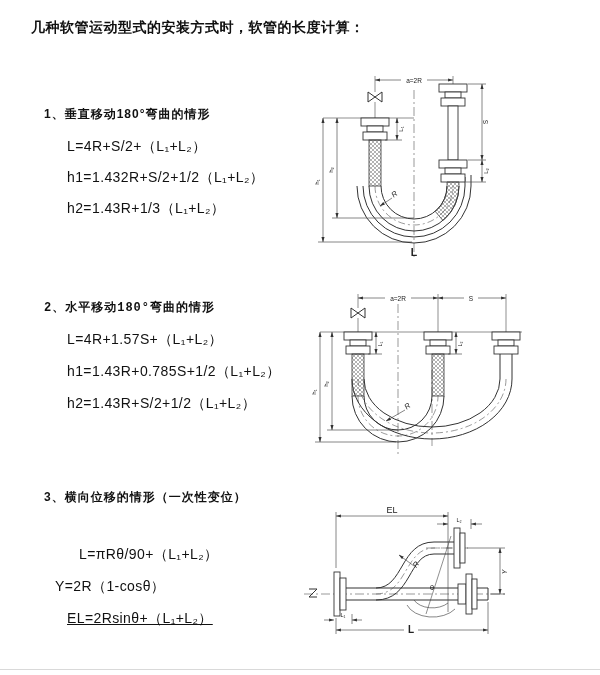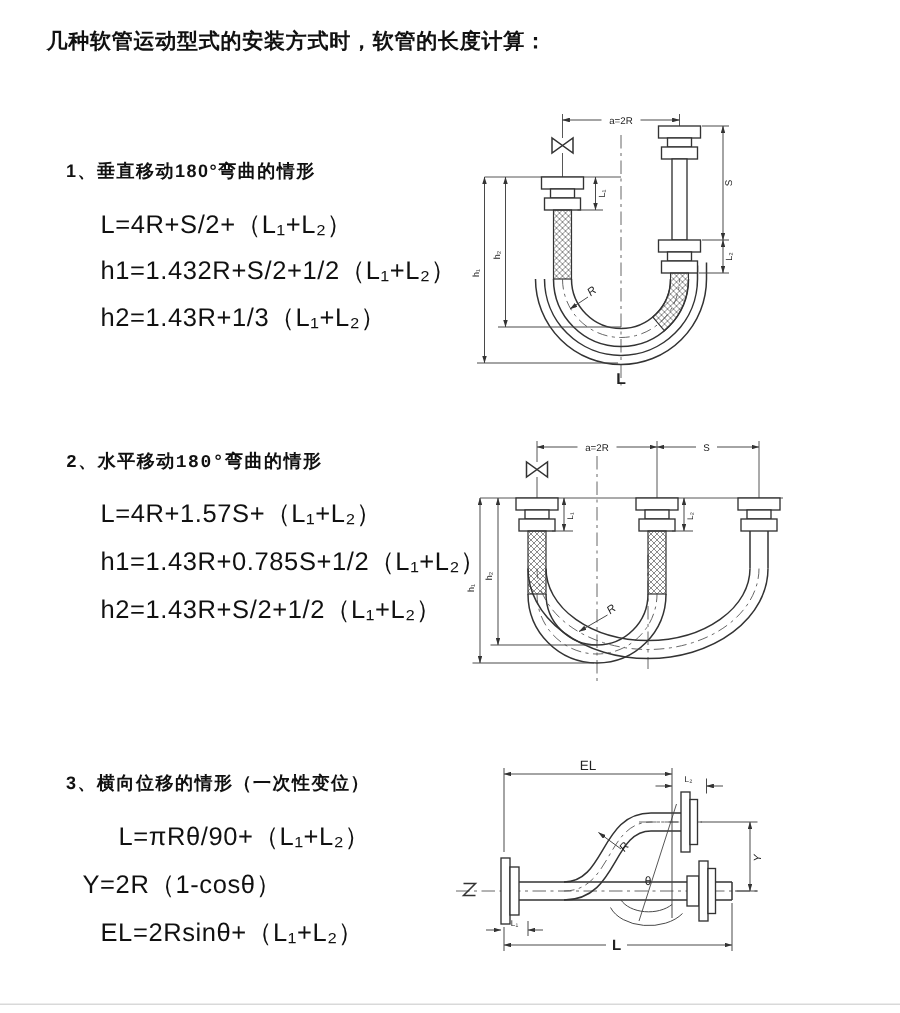--- a/index.html
+++ b/index.html
@@ -4,21 +4,21 @@
 <style>
   html,body { margin:0; padding:0; }
   body {
     width:600px; height:675px; position:relative; overflow:hidden;
     background:#ffffff; color:#111;
     font-family:"Liberation Sans", sans-serif;
   }
   .abs { position:absolute; white-space:nowrap; }
   .page-title { font-size:14px; font-weight:bold; letter-spacing:.5px; }
   .sec-heading { font-size:12px; font-weight:bold; letter-spacing:1px; }
-  .formula { font-size:17px; letter-spacing:.4px; }
+  .formula { font-size:14px; letter-spacing:.4px; }
   .bottom-rule { position:absolute; left:0; top:669px; width:600px; height:1px; background:#d9d9d9; }
   svg { position:absolute; }
   svg text { font-family:"Liberation Sans", sans-serif; fill:#222; }
   .obj   { stroke:#333; fill:none; stroke-width:1; }
   .objf  { stroke:#333; fill:#fff; stroke-width:.9; }
   .thin  { stroke:#444; fill:none; stroke-width:.6; }
   .dim   { stroke:#444; fill:none; stroke-width:.65; }
   .cl    { stroke:#555; fill:none; stroke-width:.6; stroke-dasharray:9 3 2 3; }
   .cla   { stroke:#555; fill:none; stroke-width:.6; stroke-dasharray:7 3 2 3; }
 </style>
@@ -186,24 +186,24 @@
     <path class="dim" d="M10,48 L10,158" marker-start="url(#ar2)" marker-end="url(#ar2)"></path>
     <path class="dim" stroke-width=".5" d="M5,158 L86,158"></path>
     <text x="6" y="108" font-size="6" text-anchor="middle" transform="rotate(-90 6 108)">h₁</text>
 
     <path class="dim" d="M95,126 L76,137" marker-end="url(#ar2)"></path>
     <text x="99" y="124" font-size="7.5" font-style="italic" text-anchor="middle" transform="rotate(-38 99 124)">R</text>
   </g>
 </svg>
 
 <div>
-  <div class="abs sec-heading" style="left:44px; top:514px;">3、横向位移的情形（一次性变位）</div>
+  <div class="abs sec-heading" style="left:44px; top:489px;">3、横向位移的情形（一次性变位）</div>
   <div class="abs formula" style="left:79px; top:546px;">L=πRθ/90+（L₁+L₂）</div>
   <div class="abs formula" style="left:55px; top:578px;">Y=2R（1-cosθ）</div>
-  <div class="abs formula" style="left:67px; top:610px;">EL=2Rsinθ+（L₁+L₂）</div>
+  <div class="abs formula" style="left:67px; top:610px;text-decoration:underline;">EL=2Rsinθ+（L₁+L₂）</div>
 </div>
 
 <svg style="left:296px; top:502px;" width="240" height="142" viewBox="0 0 240 142">
   <defs>
     <marker id="ar3" viewBox="0 0 10 6" refX="9.5" refY="3" markerWidth="8" markerHeight="4.8" orient="auto-start-reverse" fill="#333">
         <path d="M0,0 L10,3 L0,6 Z"></path>
       </marker>
   </defs>
 
   <path class="cl" d="M8,92 L210,92 M130,46 L172,46"></path>

